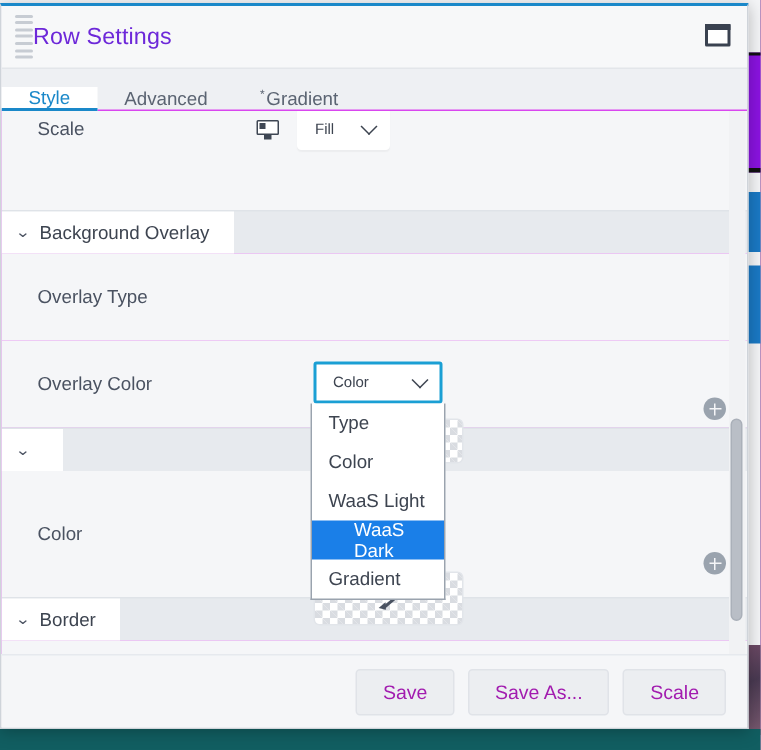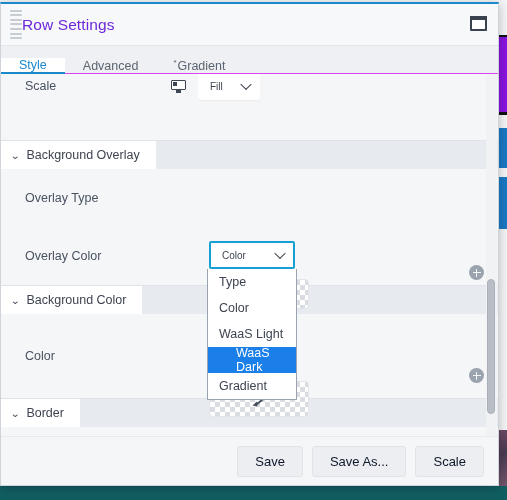--- a/index.html
+++ b/index.html
@@ -294,21 +294,21 @@
     border-top: 1px solid #e6e9ee;
     display: flex; align-items: center; justify-content: flex-end;
     padding-right: 14px;
     gap: 9px;
     position: relative; z-index: 10;
   }
   .btn {
     background: #eceef1;
     border: 1px solid #e0e3e8;
     border-radius: 3px;
-    font-size: 13px; color: #0f172a;
+    font-size: 13px; color: #a21caf;
     padding: 7px 17px;
     cursor: pointer;
     font-family: "Liberation Sans", sans-serif;
   }
 </style>
 </head>
 <body>
 
 <div id="page-bg">
   <div id="bg-strip-purple"></div>
@@ -378,21 +378,20 @@
       <div class="row-label">Overlay Type</div>
     </div>
 
     <div class="row">
       <div class="row-label">Overlay Color</div>
     </div>
 
     <div class="acc-header">
       <div class="tabface">
         <span class="acc-chevron">⌄</span>
-        <span class="acc-title">Background Color</span>
       </div>
     </div>
 
     <div class="row" style="height:84px;">
       <div class="row-label">Color</div>
     </div>
 
     <div class="acc-header">
       <div class="tabface">
         <span class="acc-chevron">⌄</span>

